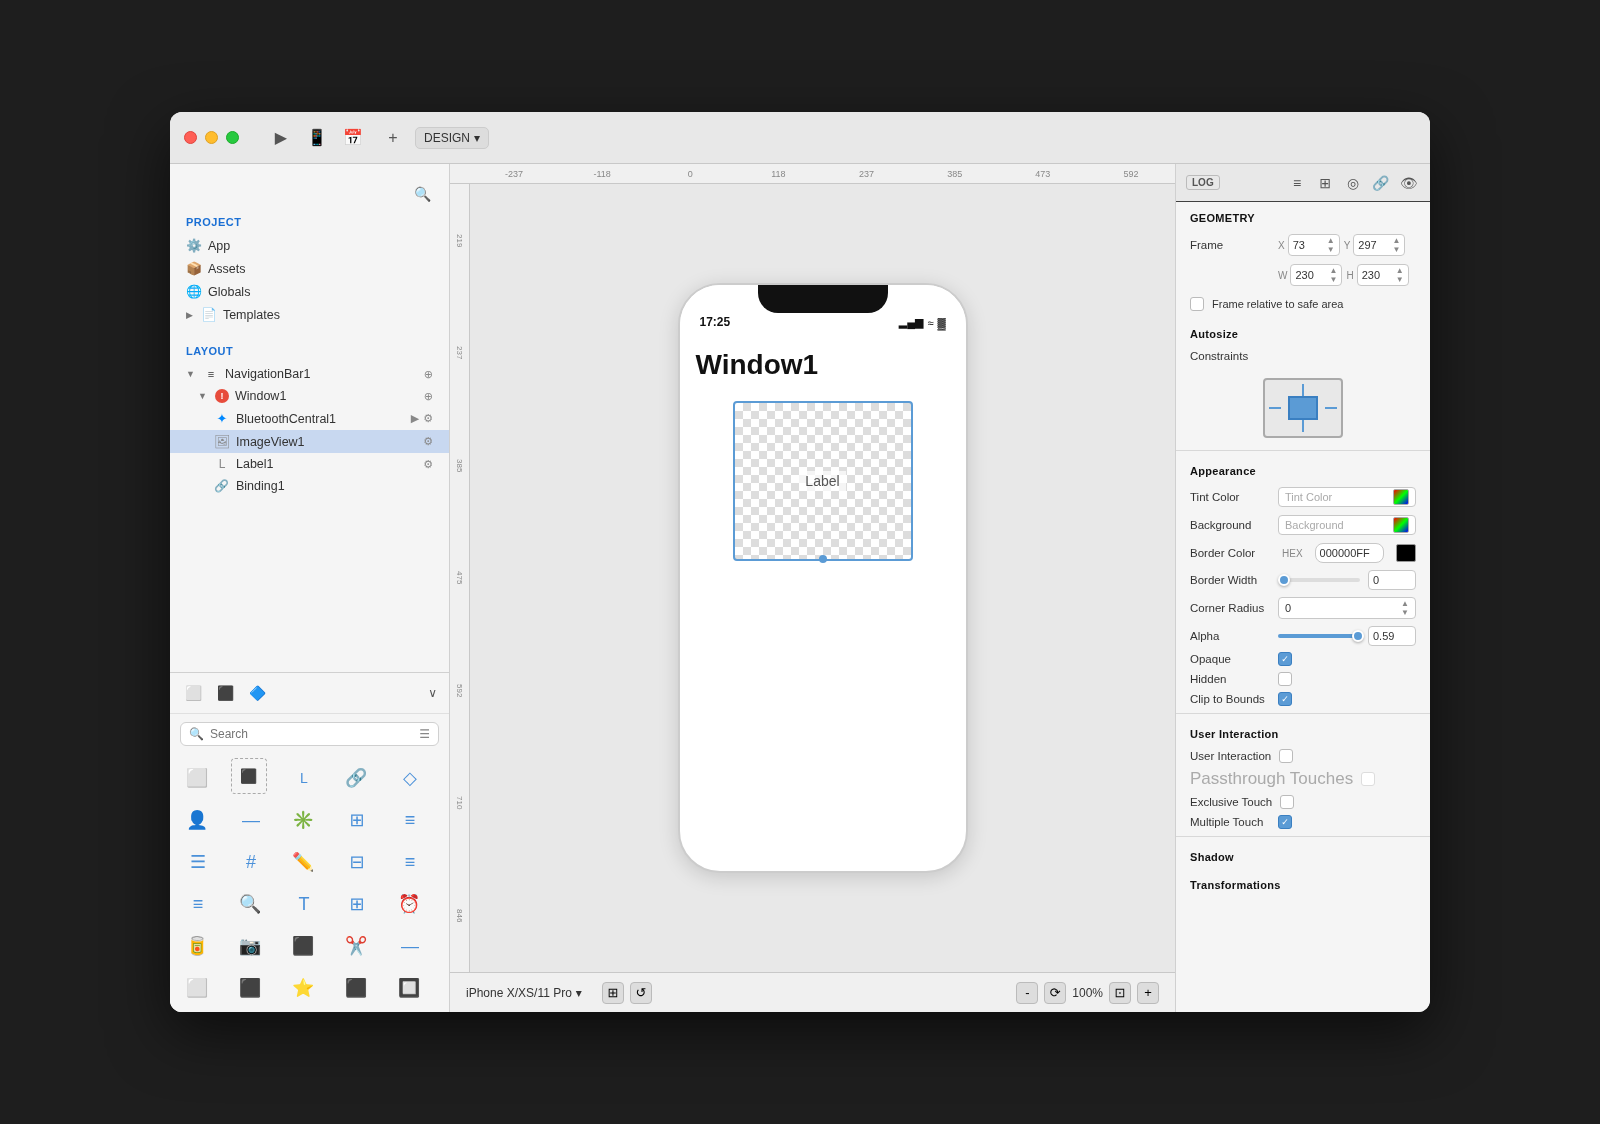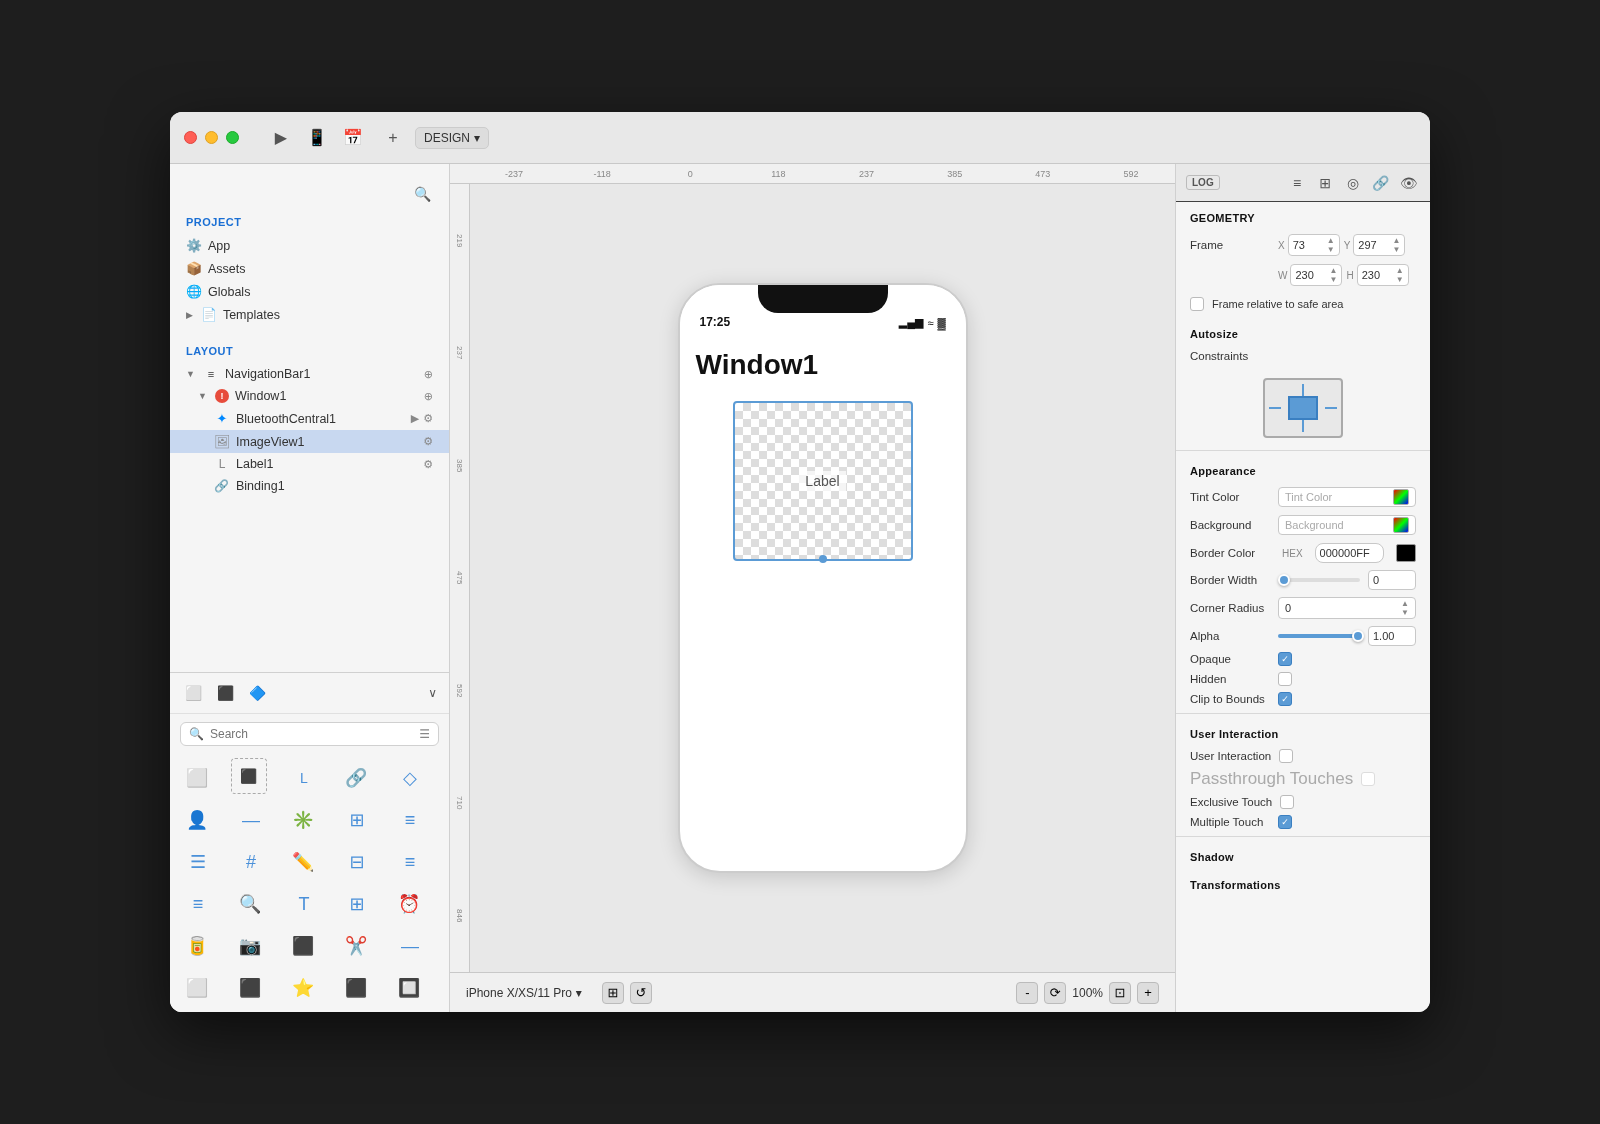--- a/index.html
+++ b/index.html
@@ -1011,21 +1011,21 @@
         </div>
       </div>
 
       <div class="slider-row">
         <span class="panel-label">Alpha</span>
         <div class="slider-track" style="background: linear-gradient(to right, transparent, #5b9bd5);">
           <div class="slider-fill" style="width:95%;background:#5b9bd5;"></div>
           <div class="slider-thumb" style="left:90%;"></div>
         </div>
         <div class="num-input">
-          <span>1.00</span>
+          <span>0.59</span>
         </div>
       </div>
 
       <div class="checkbox-row">
         <span class="panel-label">Opaque</span>
         <div class="checkbox checked"></div>
       </div>
 
       <div class="checkbox-row">
         <span class="panel-label">Hidden</span>

